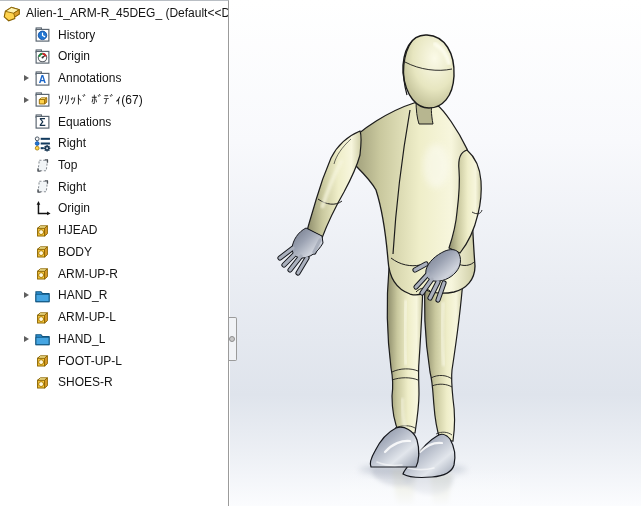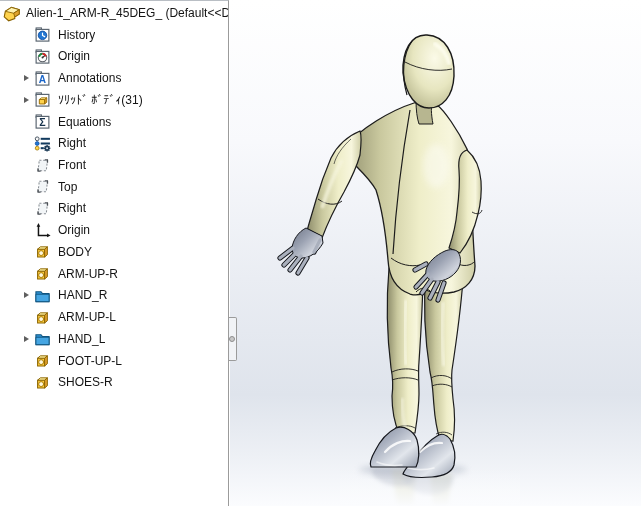--- a/index.html
+++ b/index.html
@@ -171,71 +171,71 @@
         <use href="#i-annot"></use>
       </svg>
     <span class="lbl">Annotations</span>
   </div>
 
   <div class="trow">
     <span class="arrow exp"></span>
     <svg class="ric" viewBox="0 0 16 16">
         <use href="#i-solidfolder"></use>
       </svg>
-    <span class="lbl">ｿﾘｯﾄﾞ ﾎﾞﾃﾞｨ(31)</span>
+    <span class="lbl">ｿﾘｯﾄﾞ ﾎﾞﾃﾞｨ(67)</span>
   </div>
 
   <div class="trow">
     <span class="arrow"></span>
     <svg class="ric" viewBox="0 0 16 16">
         <use href="#i-eq"></use>
       </svg>
     <span class="lbl">Equations</span>
   </div>
 
   <div class="trow">
     <span class="arrow"></span>
     <svg class="ric" viewBox="0 0 16 16">
         <use href="#i-material"></use>
       </svg>
     <span class="lbl">Right</span>
   </div>
 
+
   <div class="trow">
     <span class="arrow"></span>
     <svg class="ric" viewBox="0 0 16 16">
         <use href="#i-plane"></use>
       </svg>
-    <span class="lbl">Front</span>
+    <span class="lbl">Top</span>
   </div>
 
   <div class="trow">
     <span class="arrow"></span>
     <svg class="ric" viewBox="0 0 16 16">
         <use href="#i-plane"></use>
       </svg>
-    <span class="lbl">Top</span>
-  </div>
-
-  <div class="trow">
-    <span class="arrow"></span>
-    <svg class="ric" viewBox="0 0 16 16">
-        <use href="#i-plane"></use>
-      </svg>
     <span class="lbl">Right</span>
   </div>
 
   <div class="trow">
     <span class="arrow"></span>
     <svg class="ric" viewBox="0 0 16 16">
         <use href="#i-origin"></use>
       </svg>
     <span class="lbl">Origin</span>
   </div>
 
+  <div class="trow">
+    <span class="arrow"></span>
+    <svg class="ric" viewBox="0 0 16 16">
+        <use href="#i-cube"></use>
+      </svg>
+    <span class="lbl">HJEAD</span>
+  </div>
 
   <div class="trow">
     <span class="arrow"></span>
     <svg class="ric" viewBox="0 0 16 16">
         <use href="#i-cube"></use>
       </svg>
     <span class="lbl">BODY</span>
   </div>
 
   <div class="trow">

